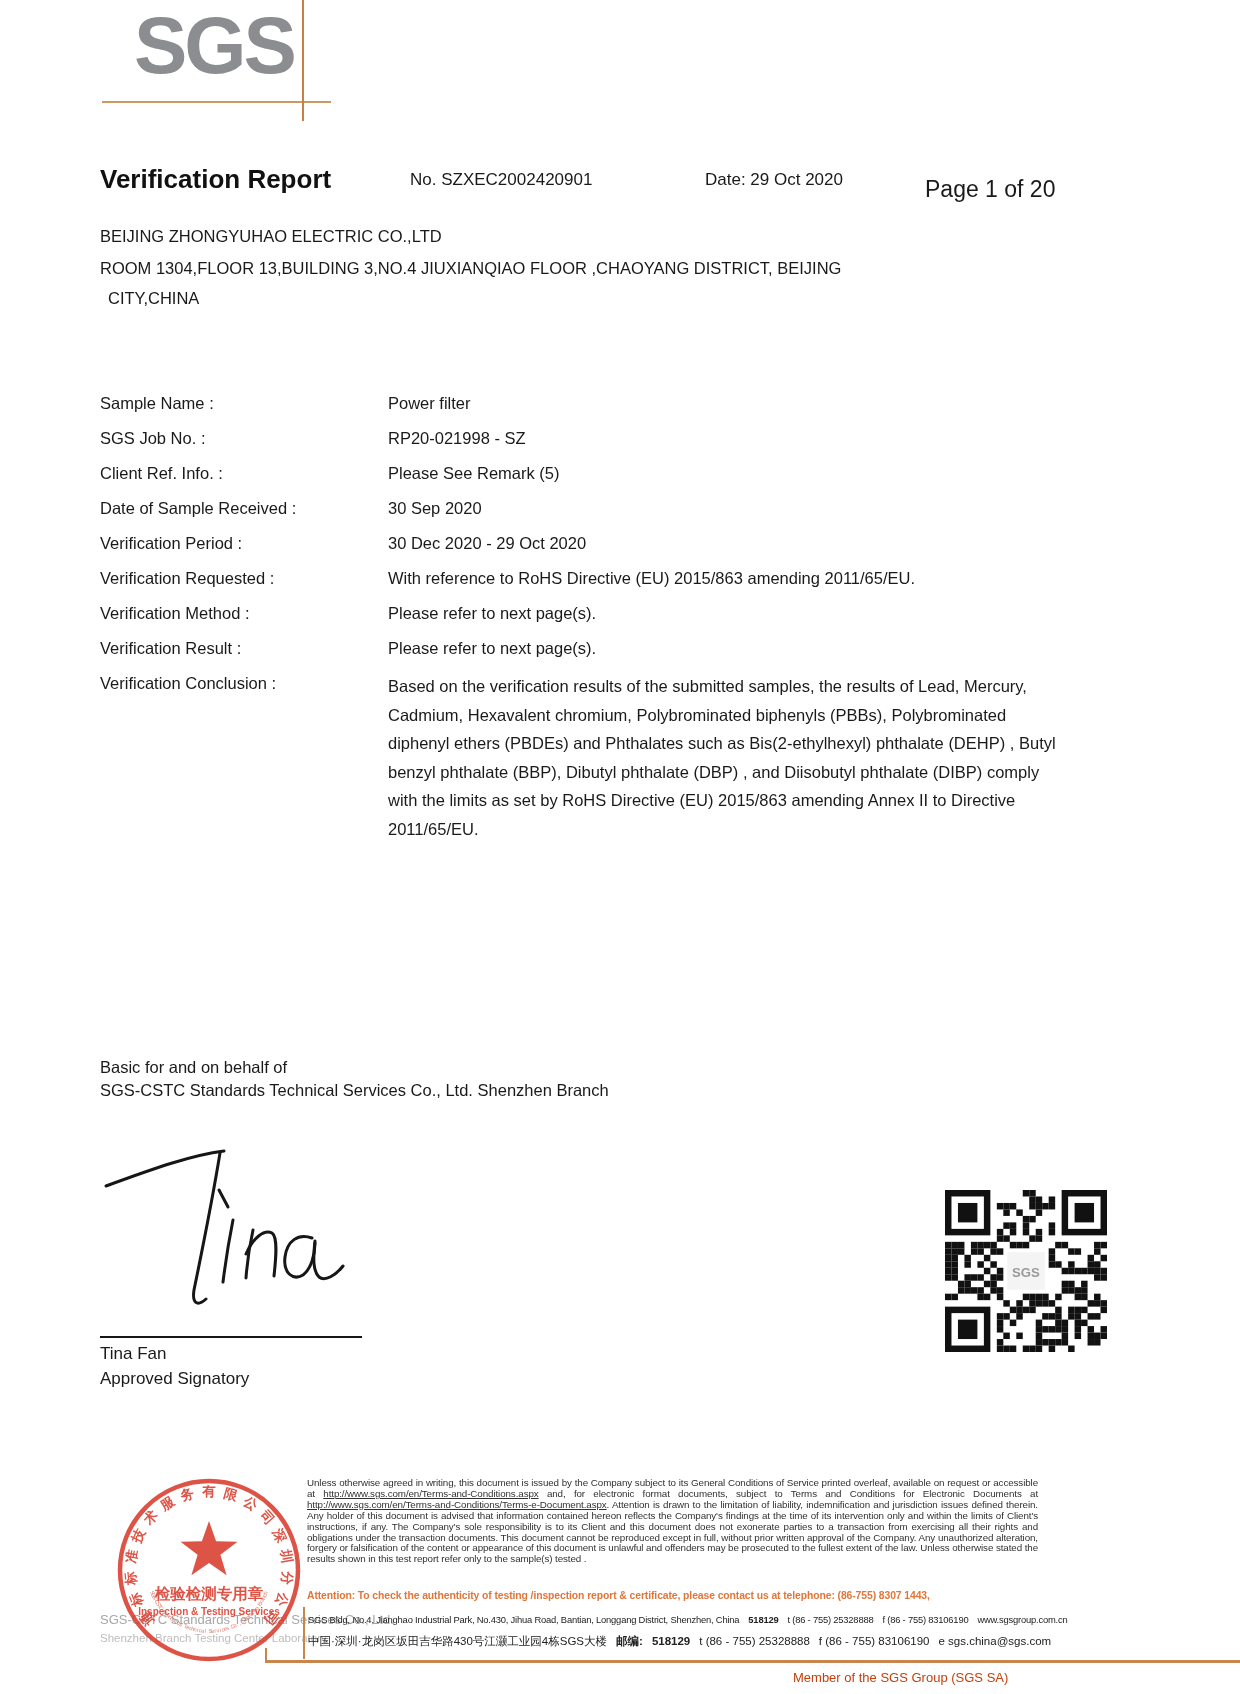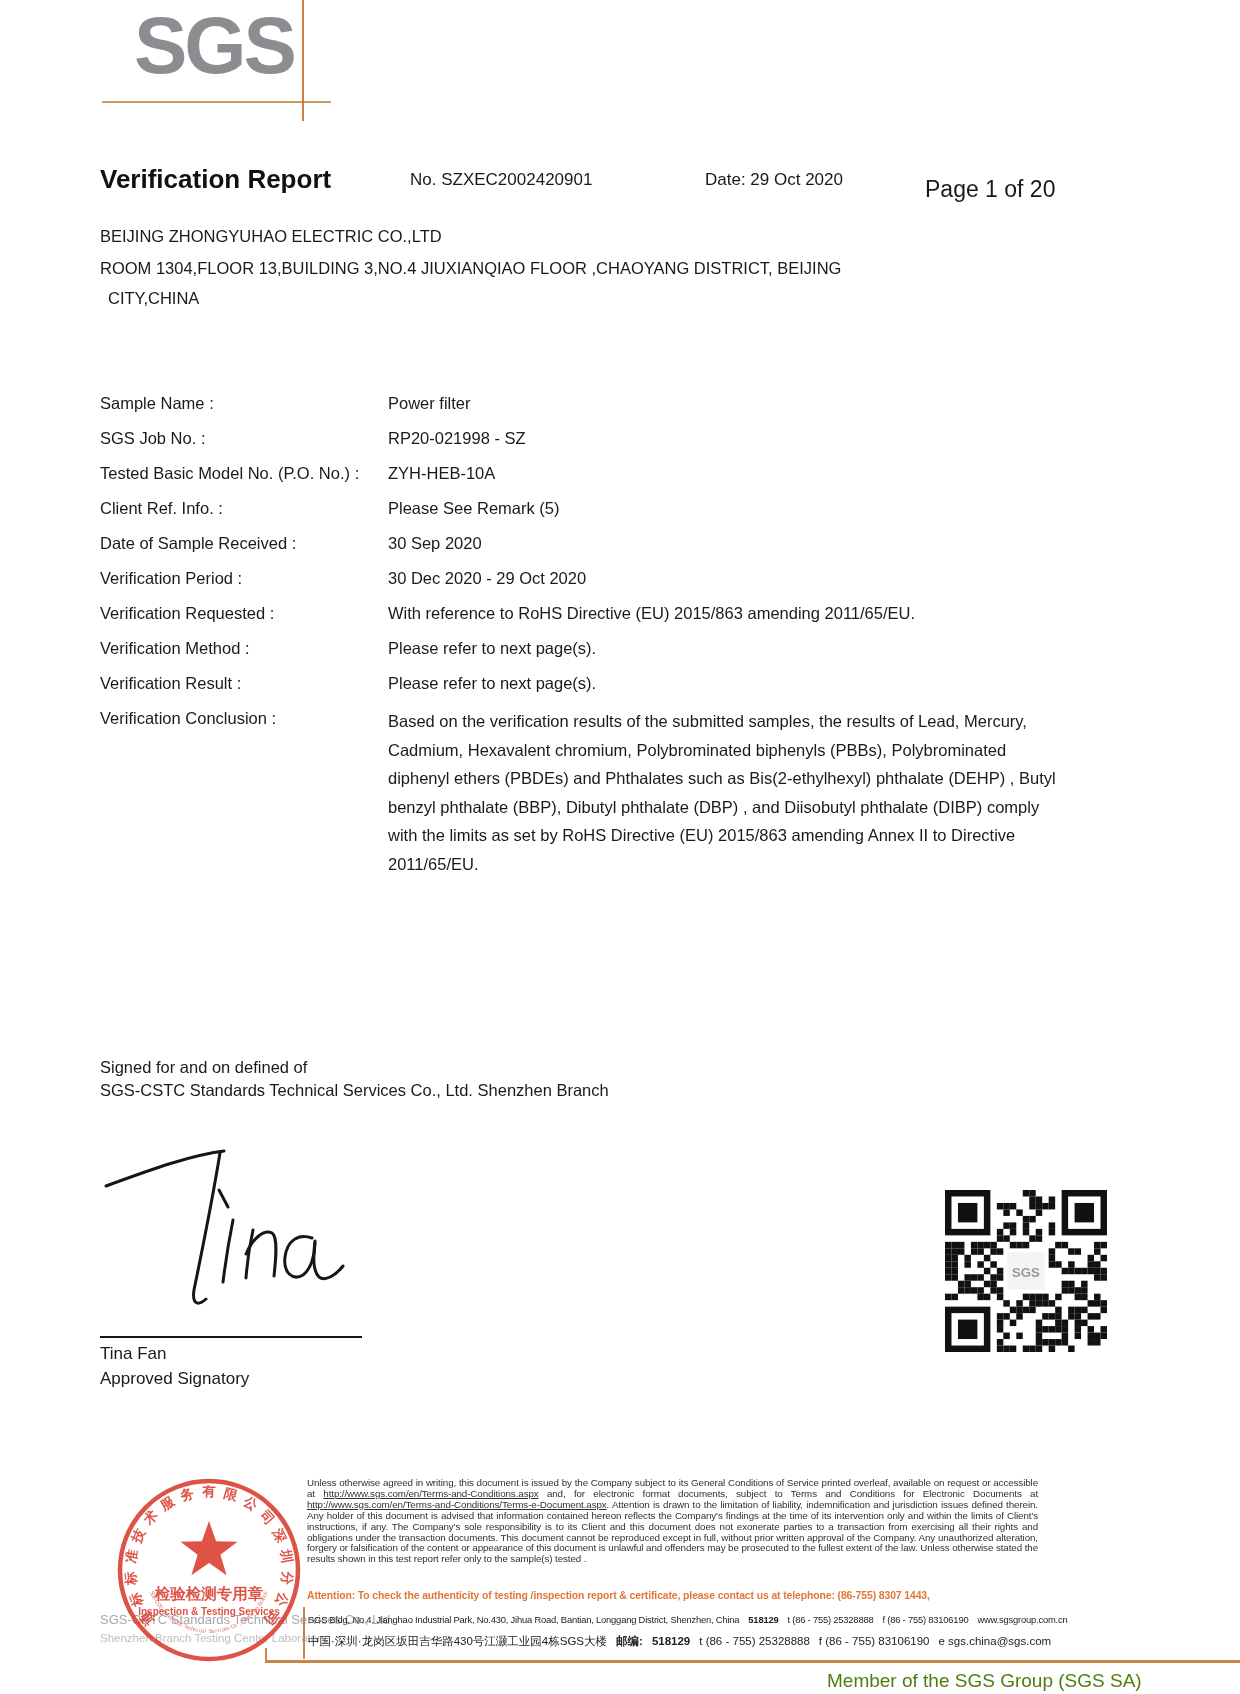--- a/index.html
+++ b/index.html
@@ -55,21 +55,21 @@
 
   
   .addr-block { position:absolute; left:308px; top:1614px; width:850px; }
   .addr-row { display:flex; align-items:baseline; gap:9px; white-space:nowrap; color:#222; }
   .addr-row.en { font-size:9.4px; height:20px; letter-spacing:-0.2px; }
   .addr-row.cn { font-size:11.5px; height:22px; }
   .addr-row .strong { font-weight:bold; }
   .f-divider { position:absolute; left:303px; top:1607px; width:2px; height:52px; background:#c8854c; }
   .f-tick { position:absolute; left:265px; top:1648px; width:2px; height:13px; background:#c8854c; }
   .f-rule { position:absolute; left:265px; top:1660px; width:975px; height:3px; background:#c8854c; }
-  .member { position:absolute; left:793px; top:1670px; font-size:19px; color:#4d7c0f;margin-left:34px; }
+  .member { position:absolute; left:793px; top:1670px; font-size:13px; color:#c2410c; }
 </style>
 </head>
 <body>
 
 <div class="page">
 
   <div class="logo-text">SGS</div>
   <div class="logo-underline"></div>
   <div class="logo-vrule"></div>
 
@@ -89,24 +89,20 @@
   <div class="fields">
     <div class="field-row">
       <div class="field-label">Sample Name :</div>
       <div class="field-value">Power filter</div>
     </div>
     <div class="field-row">
       <div class="field-label">SGS Job No. :</div>
       <div class="field-value">RP20-021998 - SZ</div>
     </div>
     <div class="field-row">
-      <div class="field-label">Tested Basic Model No. (P.O. No.) :</div>
-      <div class="field-value">ZYH-HEB-10A</div>
-    </div>
-    <div class="field-row">
       <div class="field-label">Client Ref. Info. :</div>
       <div class="field-value">Please See Remark (5)</div>
     </div>
     <div class="field-row">
       <div class="field-label">Date of Sample Received :</div>
       <div class="field-value">30 Sep 2020</div>
     </div>
     <div class="field-row">
       <div class="field-label">Verification Period :</div>
       <div class="field-value">30 Dec 2020 - 29 Oct 2020</div>
@@ -123,21 +119,21 @@
       <div class="field-label">Verification Result :</div>
       <div class="field-value">Please refer to next page(s).</div>
     </div>
     <div class="field-row conclusion">
       <div class="field-label">Verification Conclusion :</div>
       <div class="field-value">Based on the verification results of the submitted samples, the results of Lead, Mercury, Cadmium, Hexavalent chromium, Polybrominated biphenyls (PBBs), Polybrominated diphenyl ethers (PBDEs) and Phthalates such as Bis(2-ethylhexyl) phthalate (DEHP) , Butyl benzyl phthalate (BBP), Dibutyl phthalate (DBP) , and Diisobutyl phthalate (DIBP) comply with the limits as set by RoHS Directive (EU) 2015/863 amending Annex II to Directive 2011/65/EU.</div>
     </div>
   </div>
 
   <div class="signed">
-    <div>Signed for and on defined of</div>
+    <div>Basic for and on behalf of</div>
     <div>SGS-CSTC Standards Technical Services Co., Ltd. Shenzhen Branch</div>
   </div>
 
   <svg class="sig-svg" width="250" height="205" viewBox="0 0 250 205" fill="none" stroke="#161616" stroke-width="3" stroke-linecap="round" aria-label="Tina">
     <path d="M6,58 C55,40 92,27 124,23"></path>
     <path d="M120,25 C113,68 101,128 94,162 C92,175 97,179 106,171"></path>
     <path d="M133,92 C129,112 125,138 123,154"></path>
     <path d="M119,62 L128,79"></path>
     <path d="M153,102 C149,120 147,136 146,150"></path>
     <path d="M146,126 C153,110 164,101 172,105 C178,109 176,130 174,148"></path>

